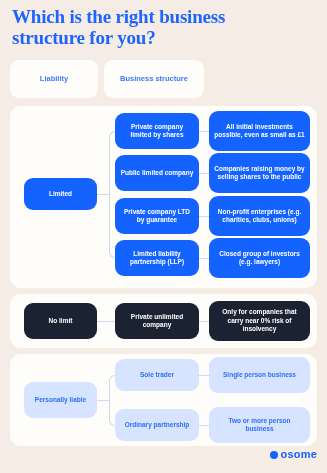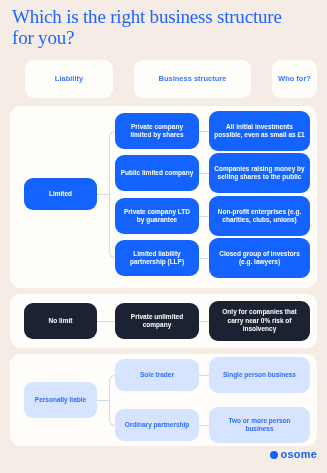--- a/index.html
+++ b/index.html
@@ -17,21 +17,21 @@
 
   
   .title {
     position: absolute;
     left: 12px;
     top: 6px;
     width: 280px;
     font-family: "Liberation Serif", serif;
     font-size: 19px;
     line-height: 21px;
-    font-weight: 400;
+    font-weight: 700;
     color: #1e64ff;
     letter-spacing: -0.2px;
   }
 
   
   .header-row {
     position: absolute;
     left: 10px;
     top: 60px;
     width: 307px;
@@ -45,24 +45,23 @@
     display: flex;
     align-items: center;
     justify-content: center;
     text-align: center;
     color: #3b7bff;
     font-size: 7.5px;
     font-weight: 700;
     line-height: 9.5px;
     padding: 0 4px;
     box-sizing: border-box;
-    margin-left: 15px;
   }
   .header-pill.p1 { width: 88px; }
-  .header-pill.p2 { width: 117px; }
+  .header-pill.p2 { width: 100px; }
   .header-pill.p3 { flex: 1; }
 
   
   .card {
     position: absolute;
     left: 10px;
     width: 307px;
     background: #fffdfa;
     border-radius: 11px;
     box-sizing: border-box;
@@ -137,21 +136,20 @@
   }
 </style>
 </head>
 <body>
 
 <div class="title">Which is the right business structure for you?</div>
 
 <div class="header-row">
   <div class="header-pill p1">Liability</div>
   <div class="header-pill p2">Business structure</div>
-  <div class="header-pill p3">Who for?</div>
 </div>
 
 <div class="card card-limited">
 
   <div class="node blue" style="left:14px; top:72px; width:73px; height:32px;">Limited</div>
 
   <div class="line h" style="left:87px; top:88px; width:12px;"></div>
   <div class="bracket" style="left:99px; top:25px; width:8px; height:127px;"></div>
 
   <div class="line h" style="left:107px; top:25px; width:6px;"></div>

